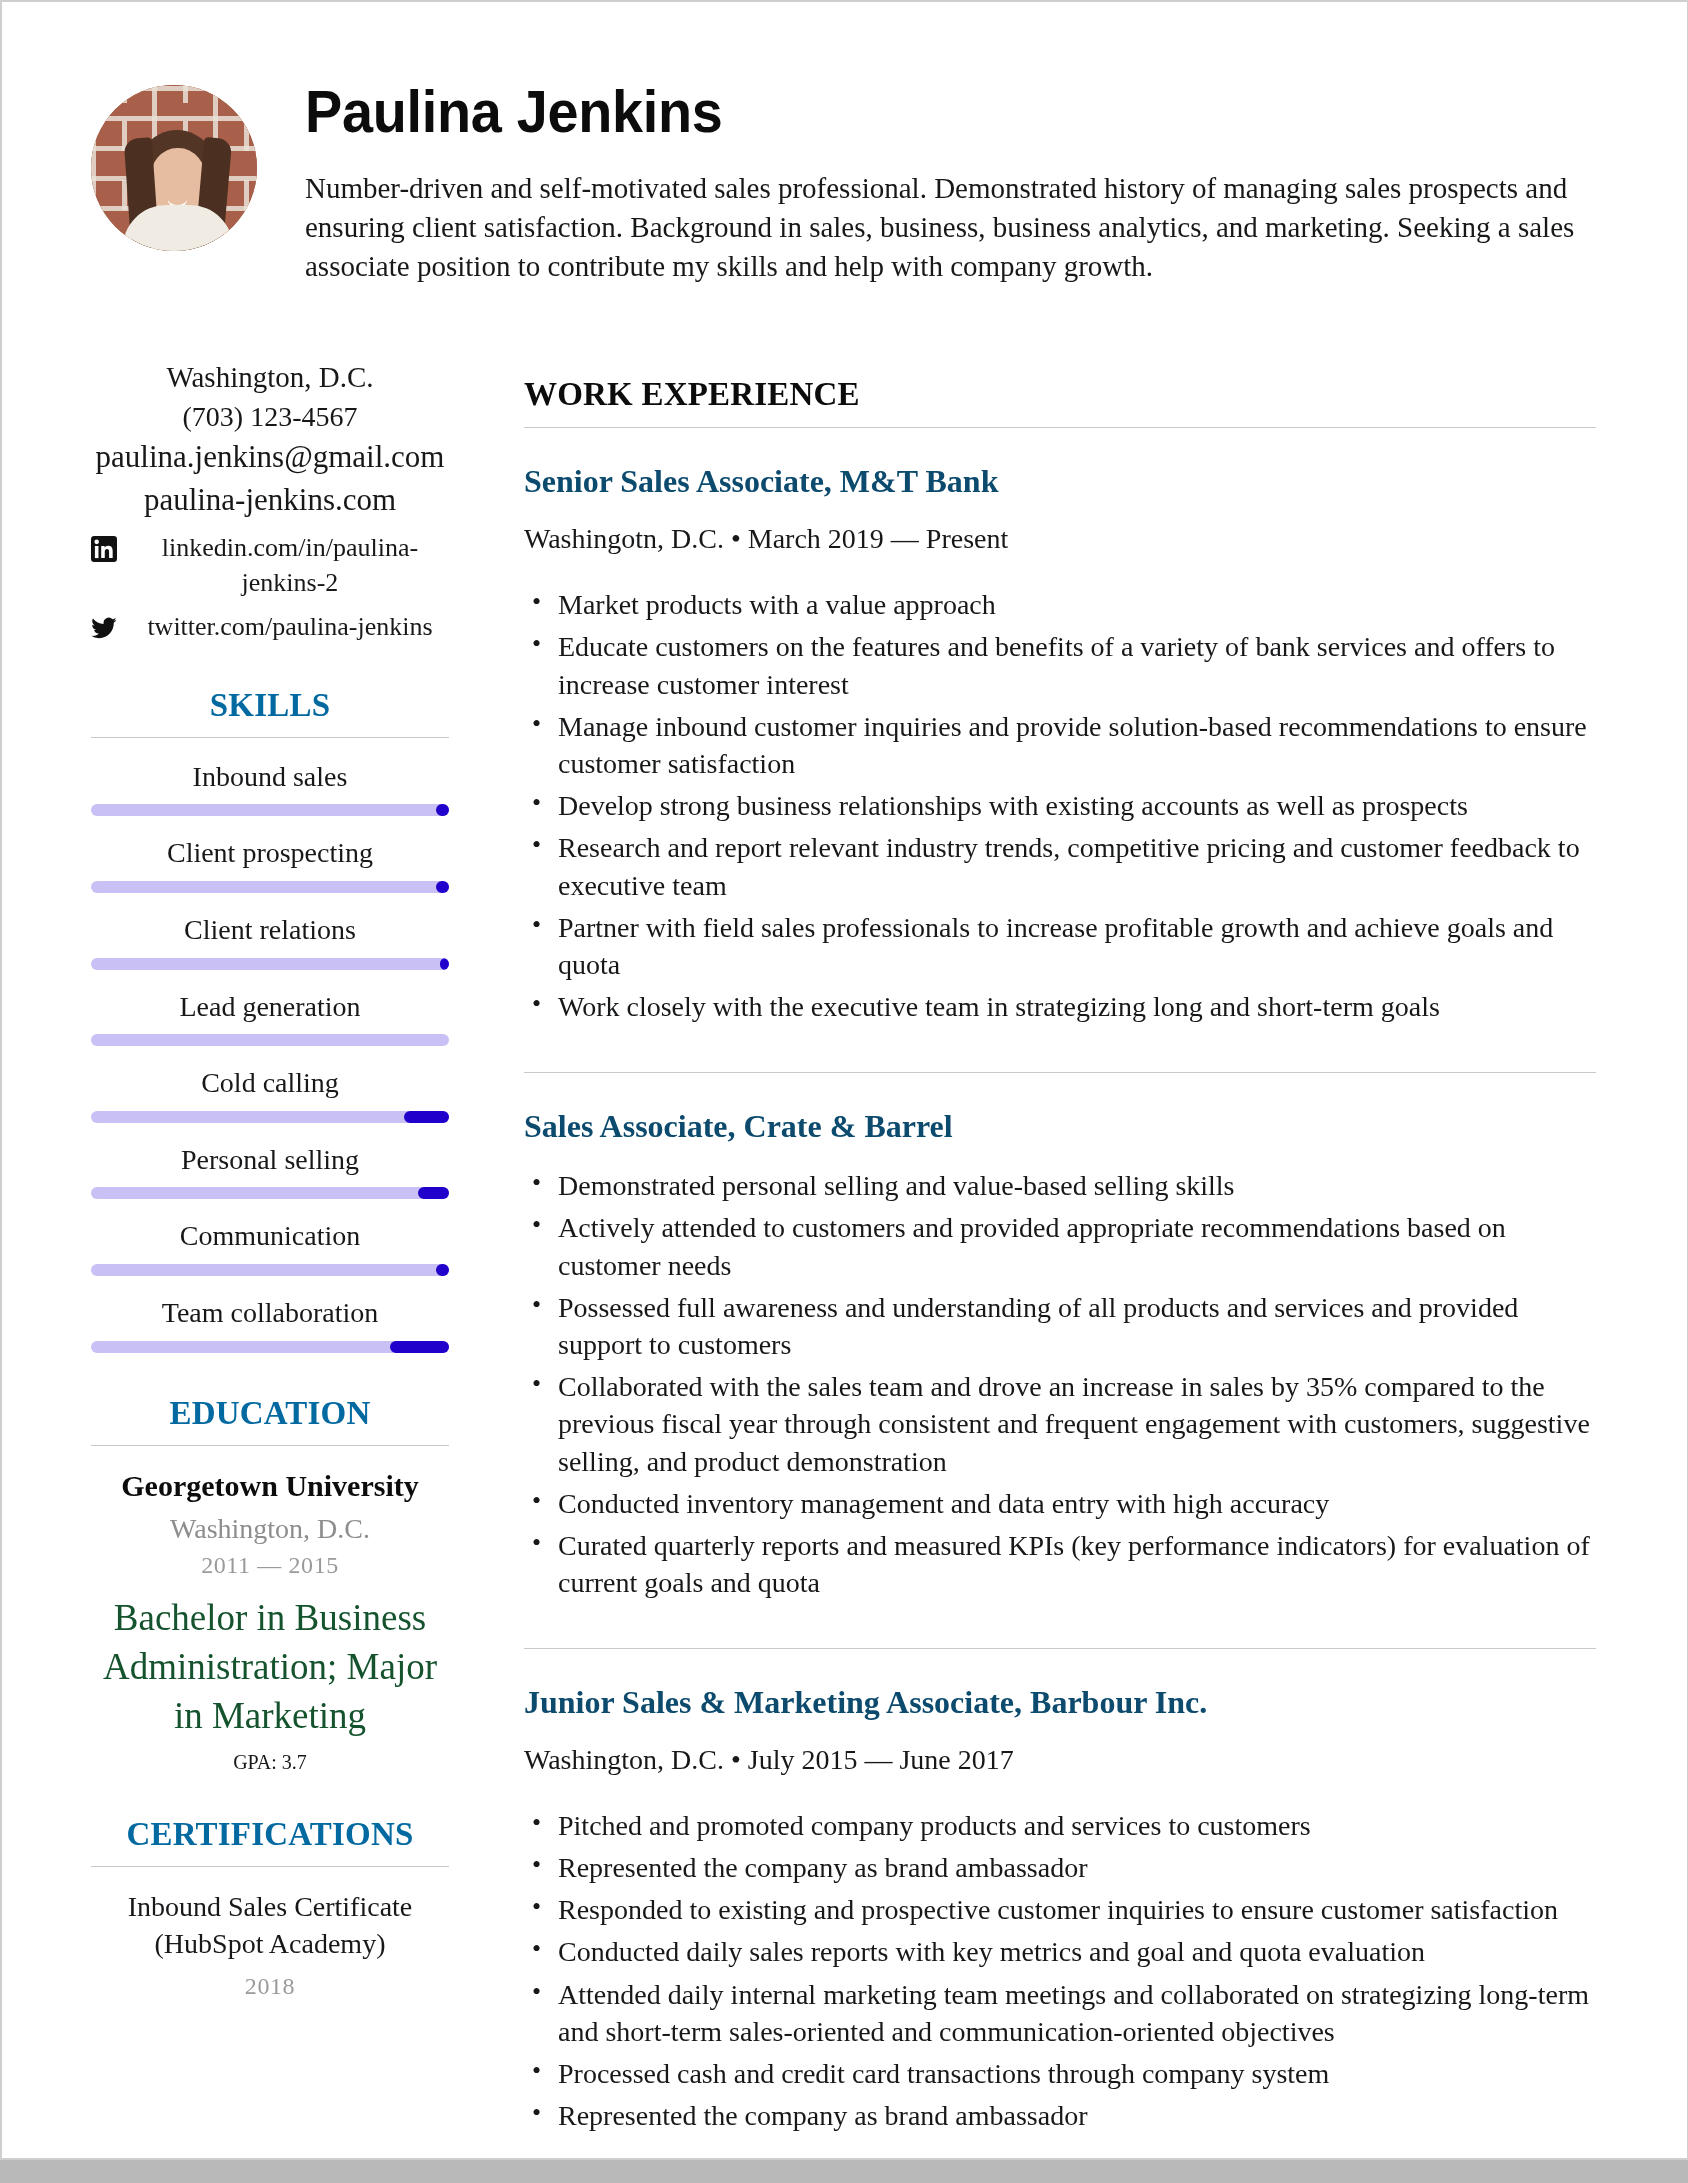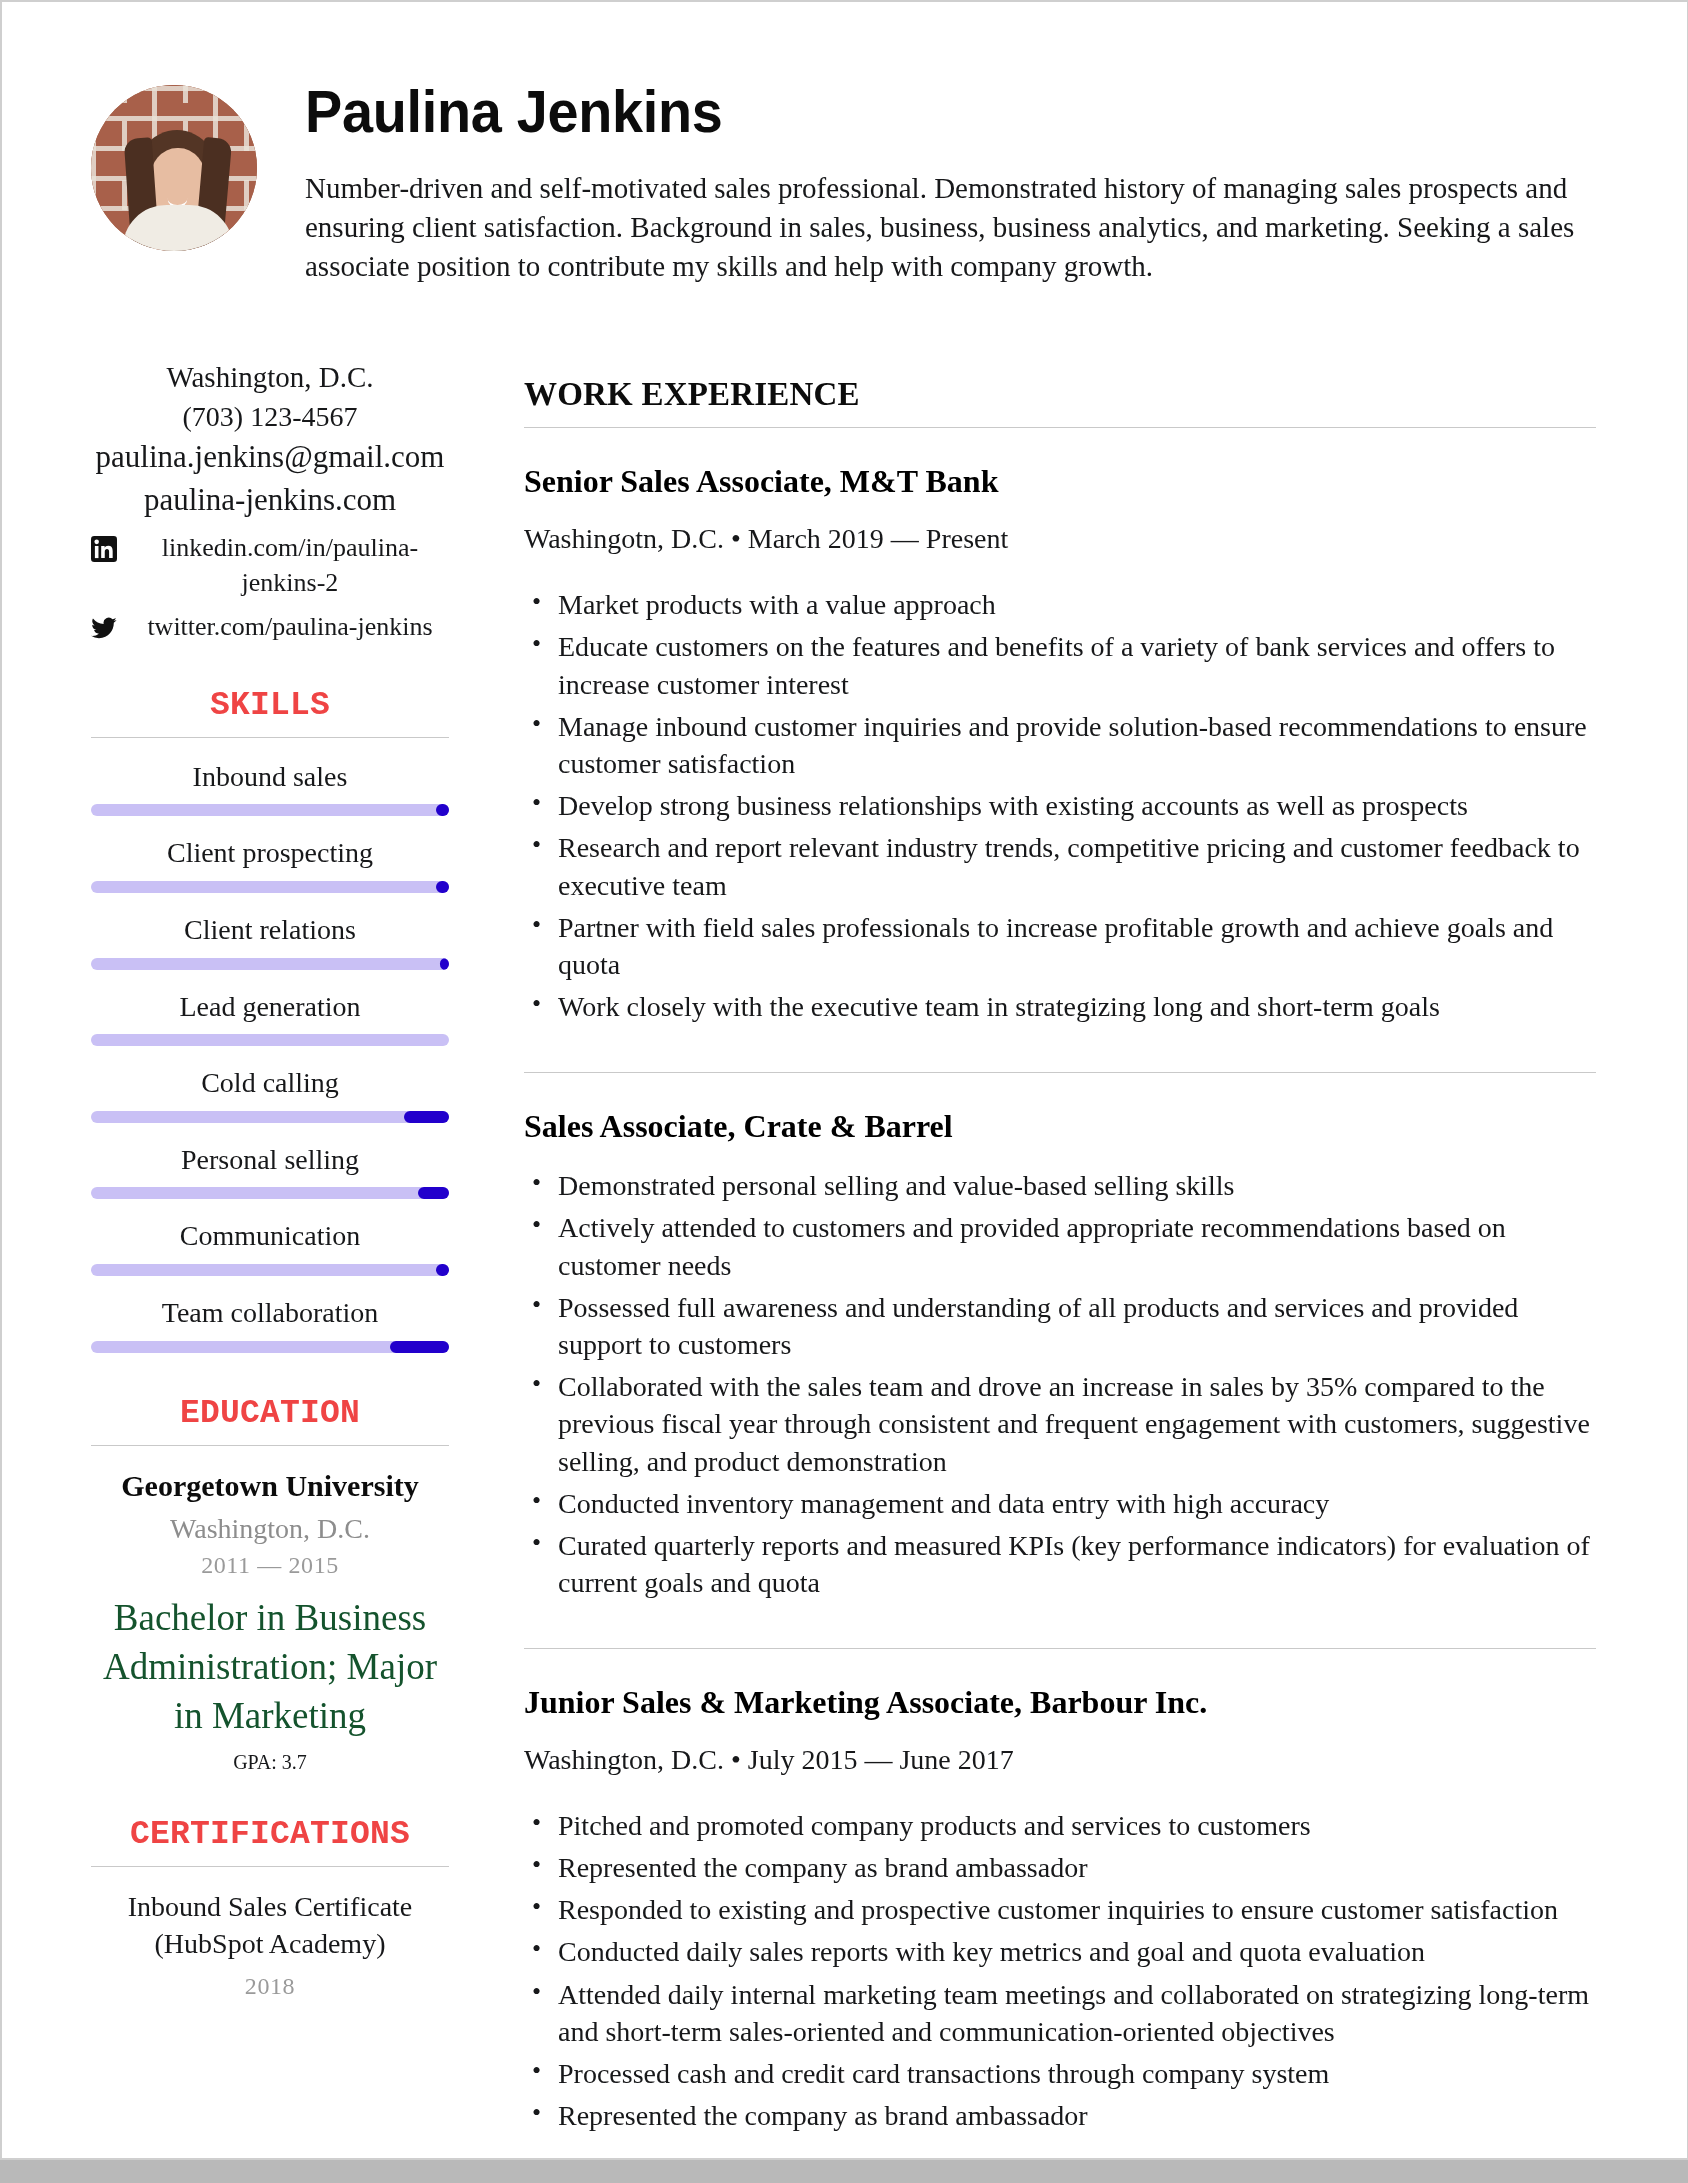--- a/index.html
+++ b/index.html
@@ -181,25 +181,25 @@
   }
   .social-row .label { flex: 1 1 auto; }
   .icon-sq {
     flex: 0 0 auto;
     width: 26px; height: 26px;
     margin-top: 5px;
   }
   .icon-sq svg { display: block; width: 26px; height: 26px; }
 
   .sec-title {
-    font-family: Liberation Mono, monospace;
+    font-family: Liberation Serif, serif;
     font-weight: 700;
     font-size: 33px;
     letter-spacing: 0.2px;
-    color: #ef4444;
+    color: #0369a1;
     margin: 42px 0 0 0;
   }
   .sec-rule {
     height: 1px;
     background: #c9c9c9;
     margin: 13px 0 22px 0;
   }
 
   .skill { margin-bottom: 20px; }
   .skill-name {
@@ -286,21 +286,21 @@
   .job-sep {
     height: 1px;
     background: #c9c9c9;
     margin: 46px 0 0 0;
   }
   .job-title {
     font-family: "Liberation Sans Narrow", "Liberation Serif", serif;
     font-weight: 700;
     font-size: 32px;
     line-height: 1.2;
-    color: #000000;
+    color: #0c4a6e;
     margin: 0 0 22px 0;
   }
   .job-meta {
     font-size: 28px;
     line-height: 1.2;
     color: #17181a;
     margin: 0 0 30px 0;
   }
   ul.bullets {
     list-style: none;

